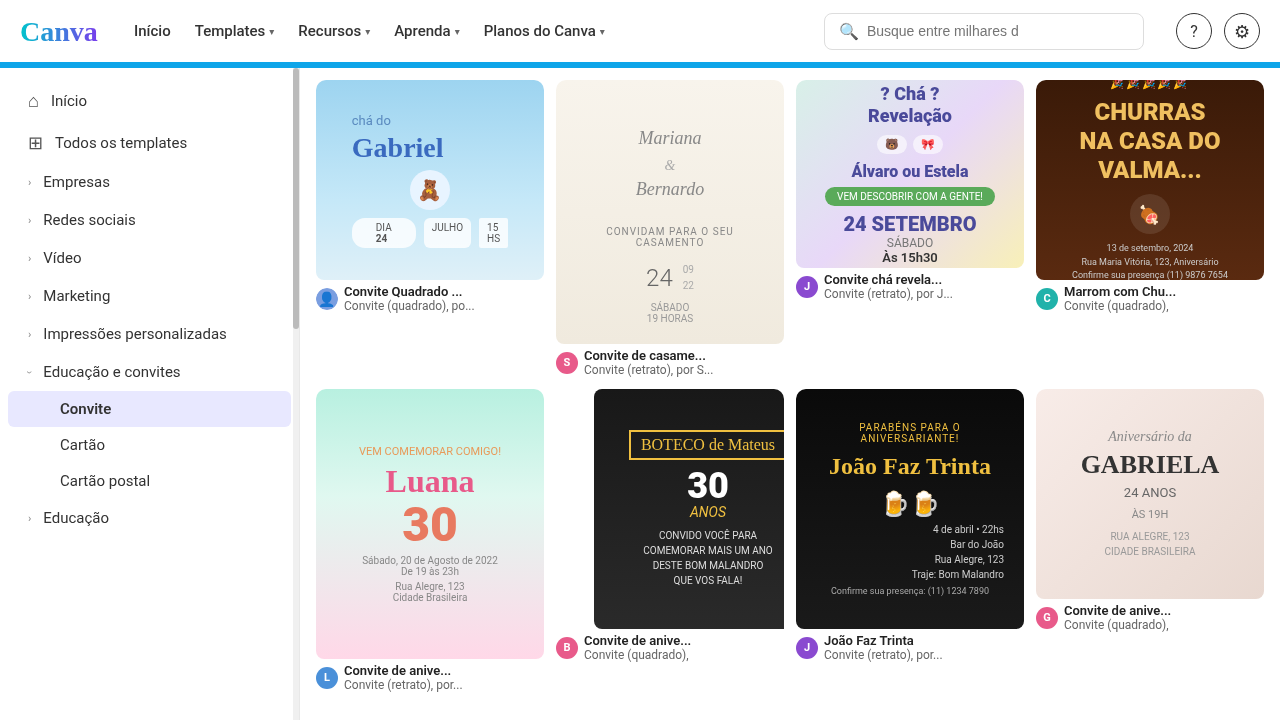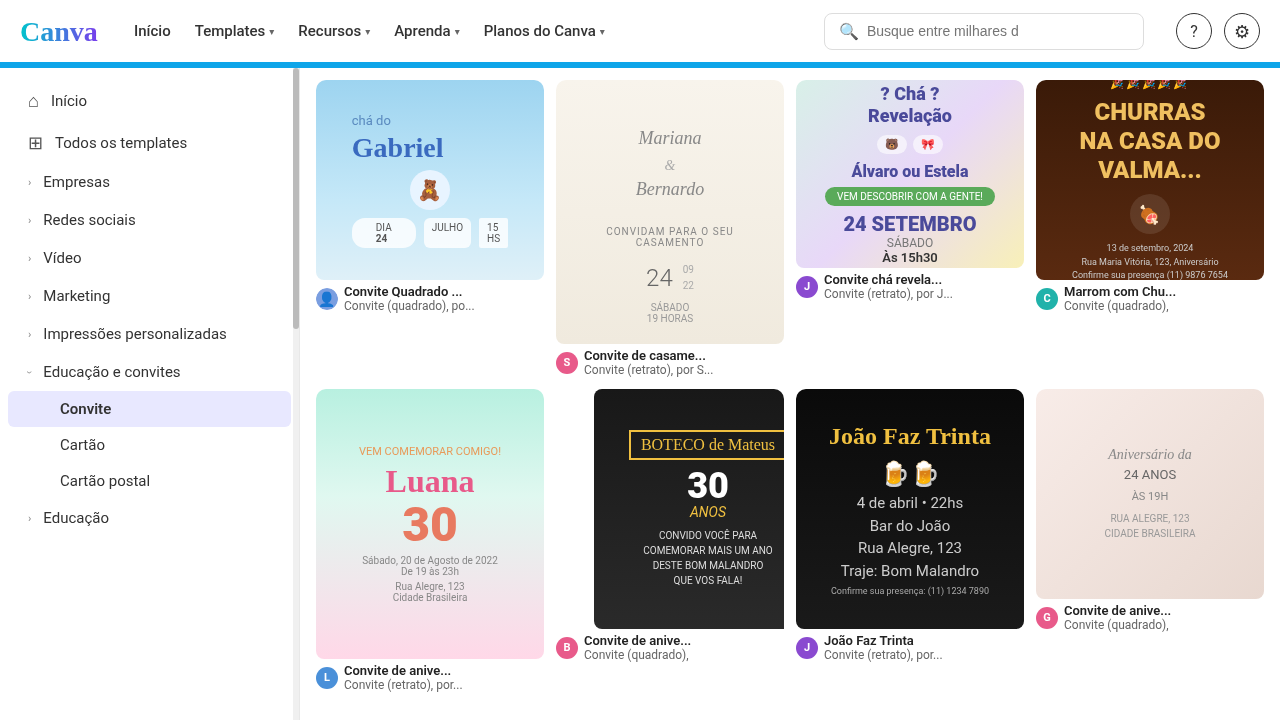--- a/index.html
+++ b/index.html
@@ -363,41 +363,43 @@
             <div>
               <div class="card-title">Convite de anive...</div>
               <div class="card-sub">Convite (quadrado),</div>
             </div>
           </div>
         </div>
 
         <div class="template-card">
           <div class="fc-joao fake-card">
             <div style="text-align:center; padding:20px;">
+              <div style="font-size:10px; color:#f0c040; letter-spacing:1px; margin-bottom:8px;">PARABÉNS PARA O ANIVERSARIANTE!</div>
               <div style="font-size:24px; font-weight:bold; color:#f0c040; font-family:serif; line-height:1.2;">João Faz Trinta</div>
               <div style="display:flex;justify-content:center;gap:8px;margin-top:10px;font-size:24px;">🍺🍺</div>
-              <div style="font-size:15px; color:#ccc; margin-top:4px; line-height:1.5;">4 de abril • 22hs<br>Bar do João<br>Rua Alegre, 123<br>Traje: Bom Malandro</div>
+              <div style="font-size:10px; color:#ccc; margin-top:4px; line-height:1.5;text-align:right;">4 de abril • 22hs<br>Bar do João<br>Rua Alegre, 123<br>Traje: Bom Malandro</div>
               <div style="font-size:9px; color:#aaa; margin-top:4px;">Confirme sua presença: (11) 1234 7890</div>
             </div>
           </div>
           <div class="card-meta">
             <div class="card-avatar">
               <div class="av-purple">J</div>
             </div>
             <div>
               <div class="card-title">João Faz Trinta</div>
               <div class="card-sub">Convite (retrato), por...</div>
             </div>
           </div>
         </div>
 
         <div class="template-card">
           <div class="fc-gabriela fake-card">
             <div style="text-align:center; padding:20px;">
               <div style="font-family:cursive; font-size:14px; color:#888; margin-bottom:4px; font-style:italic;">Aniversário da</div>
+              <div style="font-family:serif; font-size:26px; font-weight:900; color:#333; line-height:1.2;">GABRIELA</div>
               <div style="font-size:13px; color:#666; margin-top:4px;">24 ANOS</div>
               <div style="margin-top:8px; font-size:11px; color:#888;">ÀS 19H</div>
               <div style="font-size:10px; color:#999; margin-top:8px; line-height:1.5;">RUA ALEGRE, 123<br>CIDADE BRASILEIRA</div>
             </div>
           </div>
           <div class="card-meta">
             <div class="card-avatar">
               <div class="av-pink">G</div>
             </div>
             <div>

